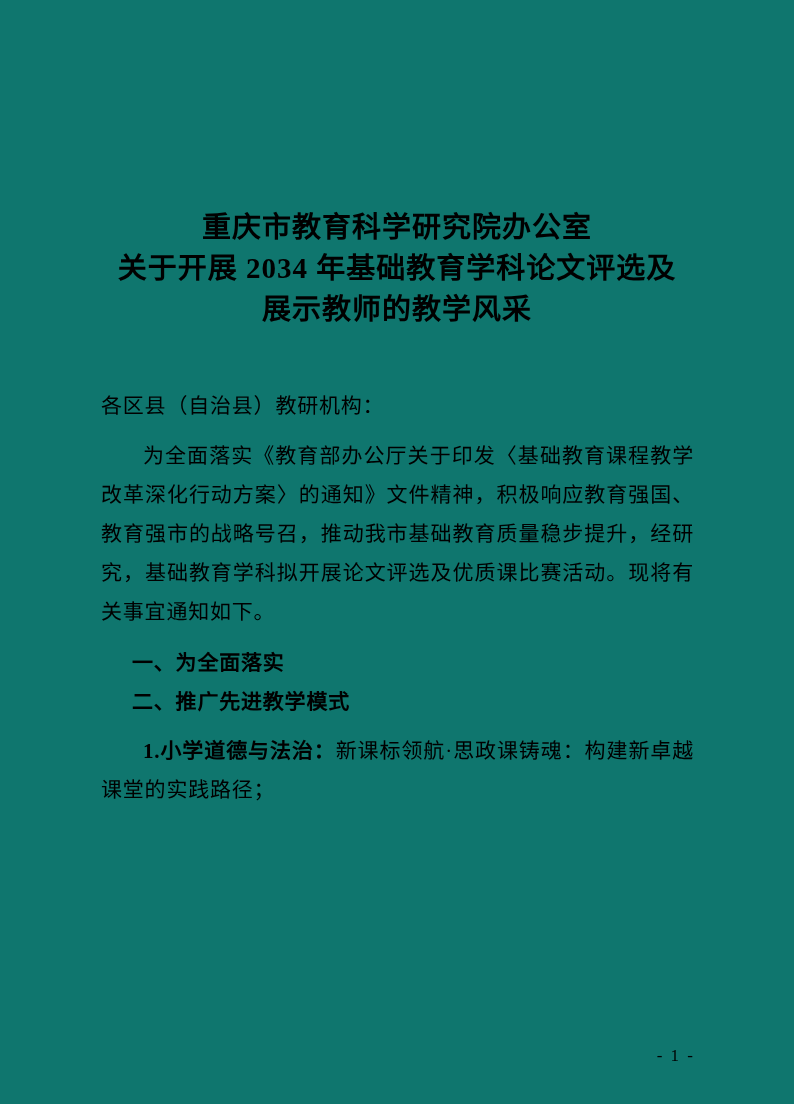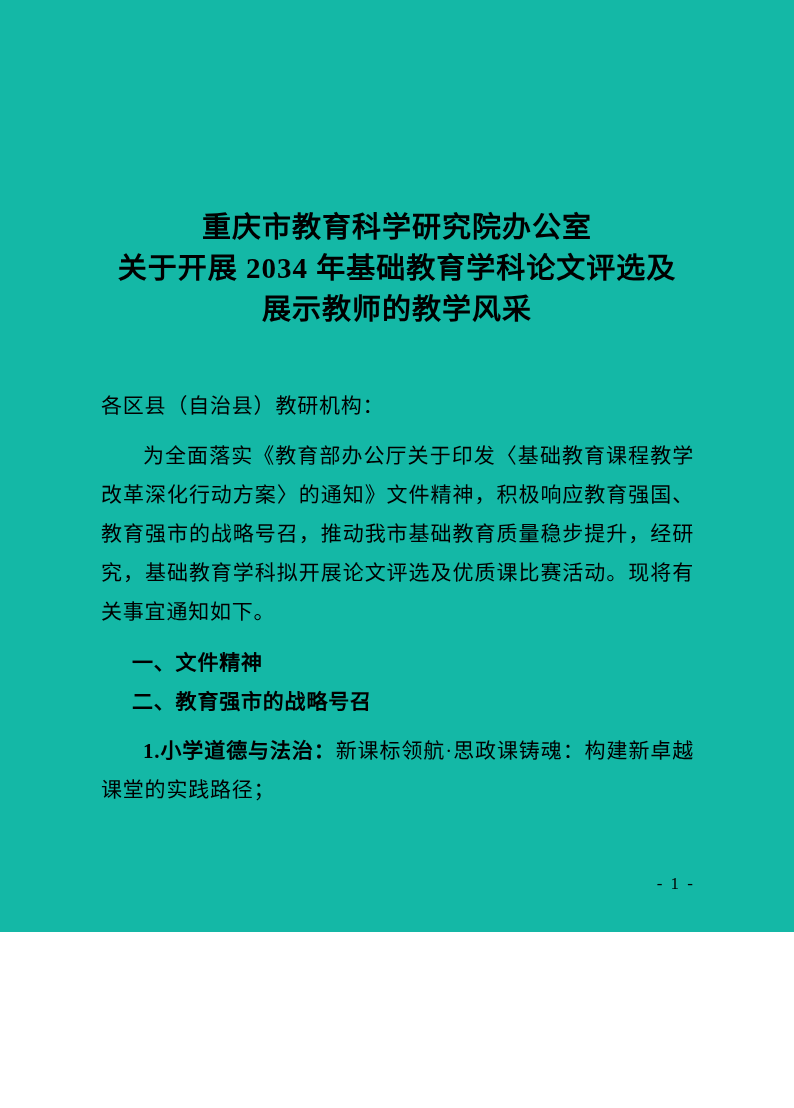--- a/index.html
+++ b/index.html
@@ -3,22 +3,22 @@
 <meta charset="utf-8">
 <style>
   html, body {
     margin: 0;
     padding: 0;
     background: #ffffff;
   }
   .page {
     position: relative;
     width: 794px;
-    height: 932px;
-    background: #14b8a6;
+    height: 1104px;
+    background: #0f766e;
     color: #000000;
     font-family: "Liberation Serif", "DejaVu Serif", serif;
     overflow: hidden;
   }
   .doc-title {
     position: absolute;
     top: 207px;
     left: 0;
     right: 0;
     text-align: center;
@@ -72,20 +72,20 @@
 
   <header class="doc-title">
     <div>重庆市教育科学研究院办公室</div>
     <div>关于开展 2034 年基础教育学科论文评选及</div>
     <div>展示教师的教学风采</div>
   </header>
 
   <main class="content">
     <p>各区县（自治县）教研机构：</p>
     <p class="indent">为全面落实《教育部办公厅关于印发〈基础教育课程教学改革深化行动方案〉的通知》文件精神，积极响应教育强国、教育强市的战略号召，推动我市基础教育质量稳步提升，经研究，基础教育学科拟开展论文评选及优质课比赛活动。现将有关事宜通知如下。</p>
-    <h2 class="section-heading">一、文件精神</h2>
-    <h2 class="section-heading">二、教育强市的战略号召</h2>
+    <h2 class="section-heading">一、为全面落实</h2>
+    <h2 class="section-heading">二、推广先进教学模式</h2>
     <p class="indent"><span class="bold-label">1.小学道德与法治：</span><span>新课标领航·思政课铸魂：构建新卓越课堂的实践路径；</span></p>
   </main>
 
   <div class="page-number">- 1 -</div>
 
 </div>
 
 </body></html>

